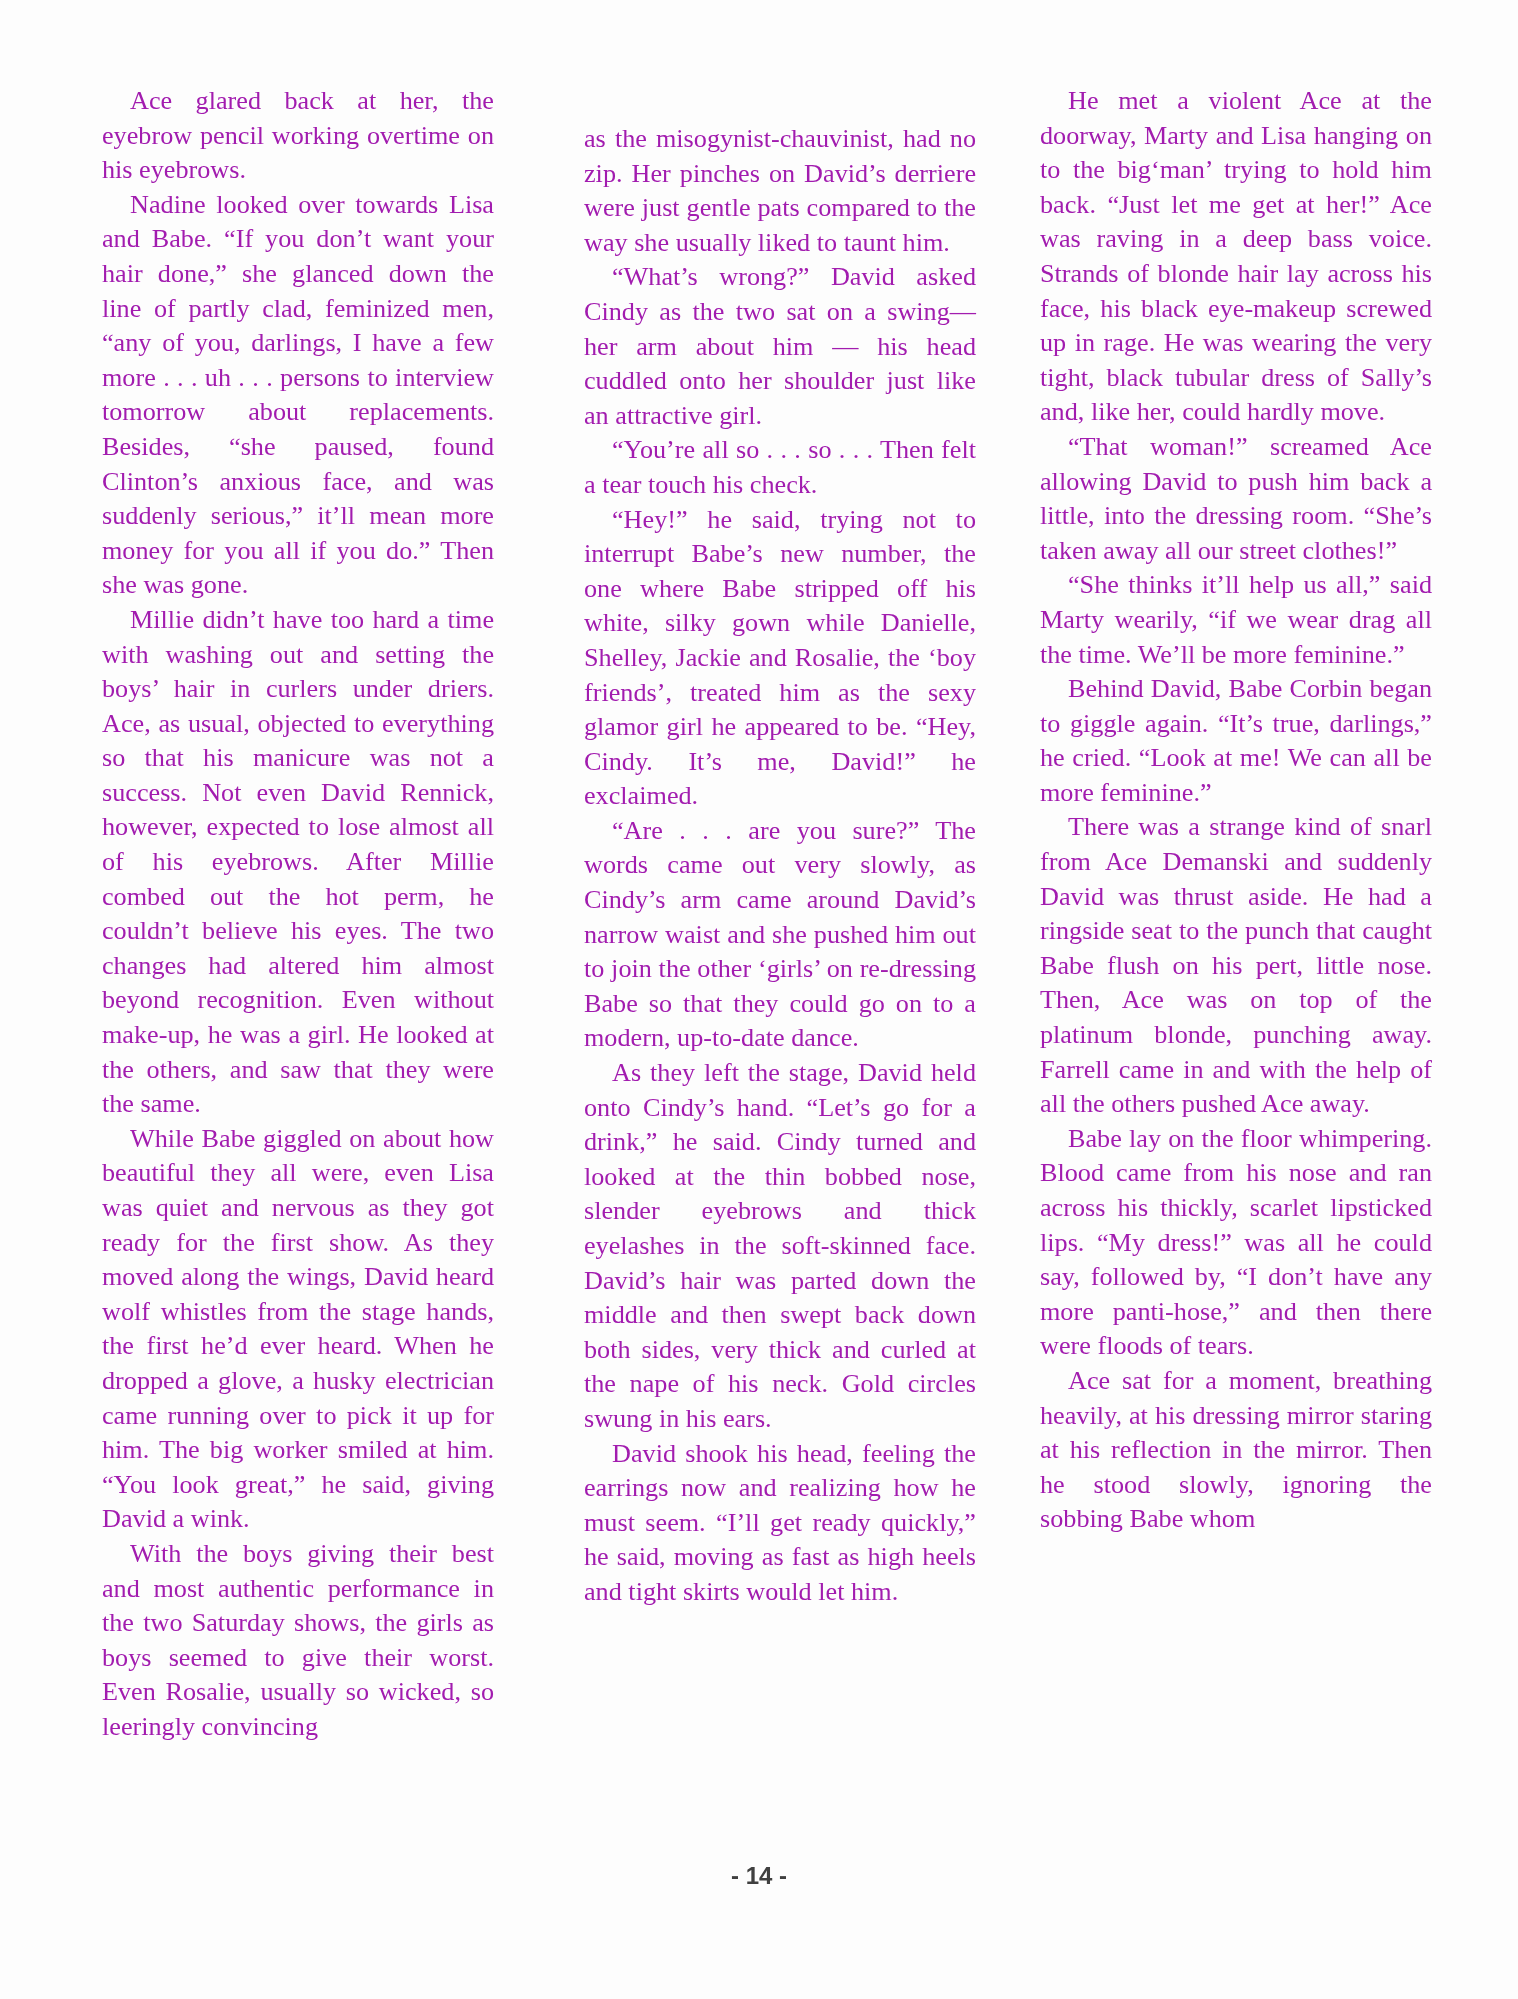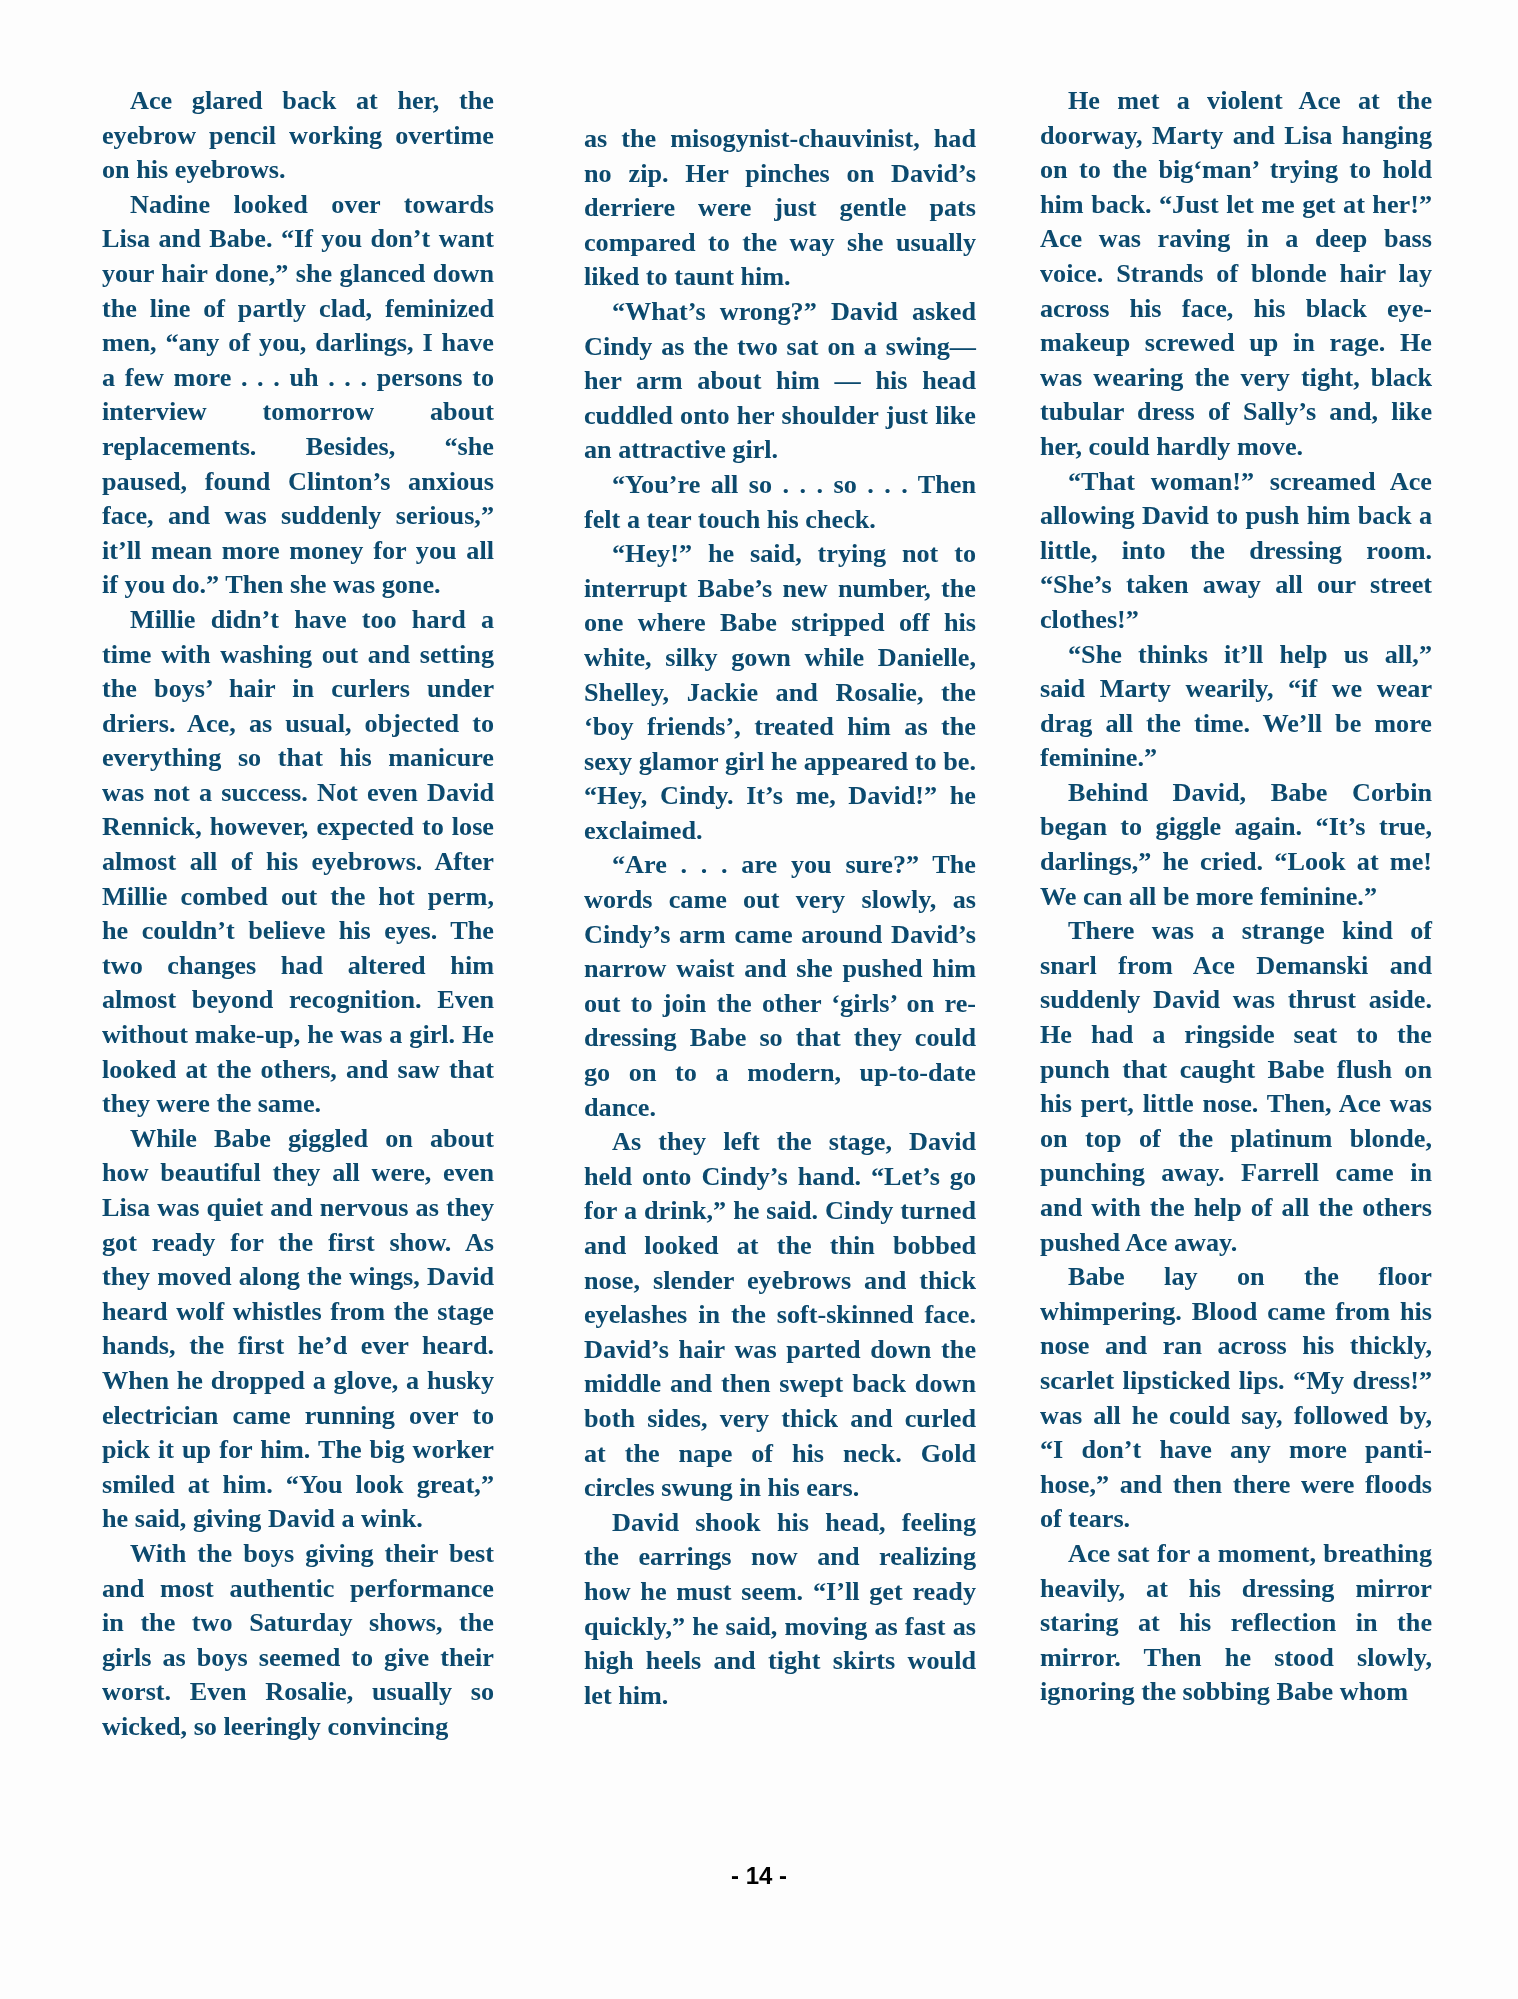--- a/index.html
+++ b/index.html
@@ -3,32 +3,32 @@
 <meta charset="utf-8">
 <style>
   html, body { margin: 0; padding: 0; background: #ffffff; }
   body { width: 1518px; height: 1999px; position: relative; overflow: hidden; }
   .page {
     position: absolute; left: 0; top: 0; width: 1518px; height: 1999px; background: #fdfdfd;
   }
   .col {
     position: absolute; top: 84px; width: 392px;
     font-family: "Liberation Serif", "DejaVu Serif", serif;
-    font-size: 26.2px; line-height: 34.6px; color: #0c4a6e;
-    text-align: justify; hyphens: manual; font-weight: bold;
+    font-size: 26.2px; line-height: 34.6px; color: #a21caf;
+    text-align: justify; hyphens: manual;
   }
   .col-1 { left: 102px; }
   .col-2 { left: 584px; }
   .col-3 { left: 1040px; }
   .col p { margin: 0; text-indent: 28px; }
   .col p.cont { text-indent: 0; margin-top: 38px; }
   .page-number {
     position: absolute; left: 0; width: 1518px; top: 1862px; text-align: center;
     font-family: "Liberation Sans", "DejaVu Sans", sans-serif; font-weight: bold;
-    font-size: 24px; color: #000000;
+    font-size: 24px; color: #404040;
   }
 </style>
 </head>
 <body>
 
 <div class="page">
   <div class="col col-1">
     <p>Ace glared back at her, the eyebrow pencil working overtime on his eyebrows.</p>
     <p>Nadine looked over towards Lisa and Babe. “If you don’t want your hair done,” she glanced down the line of partly clad, feminized men, “any of you, darlings, I have a few more . . . uh . . . persons to interview tomorrow about replacements. Besides, “she paused, found Clinton’s anxious face, and was suddenly serious,” it’ll mean more money for you all if you do.” Then she was gone.</p>
     <p>Millie didn’t have too hard a time with washing out and setting the boys’ hair in curlers under driers. Ace, as usual, objected to everything so that his manicure was not a success. Not even David Rennick, however, expected to lose almost all of his eyebrows. After Millie combed out the hot perm, he couldn’t believe his eyes. The two changes had altered him almost beyond recognition. Even without make-up, he was a girl. He looked at the others, and saw that they were the same.</p>

